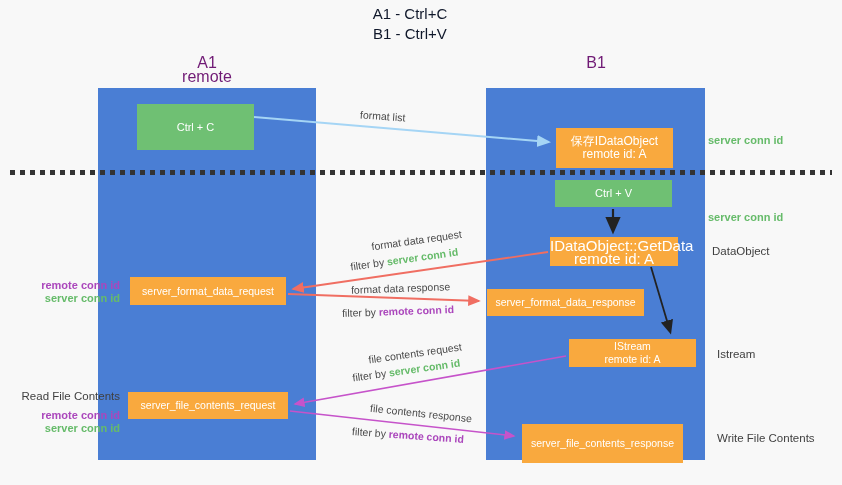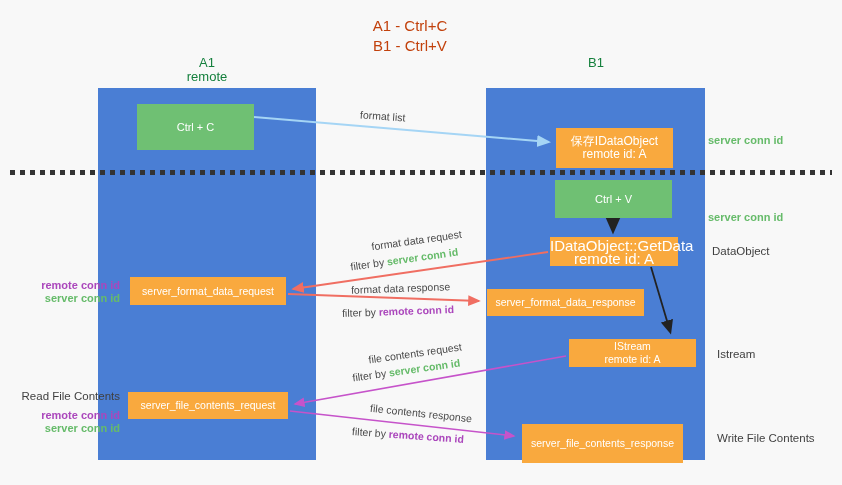--- a/index.html
+++ b/index.html
@@ -8,26 +8,26 @@
     background: #f8f8f8;
     font-family: "Liberation Sans", sans-serif;
     position: relative;
     overflow: hidden;
     color: #3c3c3c;
   }
   .abs { position: absolute; }
 
   
   .title {
-    left: 300px; top: 16px; width: 220px;
-    text-align: center; font-size: 15px; line-height: 20px; color: #c2410c;
-  }
-
-  
-  .lane-header { text-align: center; font-size: 13px; line-height: 14px; color: #15803d; }
+    left: 300px; top: 4px; width: 220px;
+    text-align: center; font-size: 15px; line-height: 20px; color: #0f172a;
+  }
+
+  
+  .lane-header { text-align: center; font-size: 16px; line-height: 14px; color: #701a75; }
   .lane-header-a1 { left: 137px; top: 56px; width: 140px; }
   .lane-header-b1 { left: 526px; top: 56px; width: 140px; }
 
   
   .lane { background: #4a7ed4; top: 88px; height: 372px; }
   .lane-a1 { left: 98px;  width: 218px; }
   .lane-b1 { left: 486px; width: 219px; }
 
   
   .separator {
@@ -38,21 +38,21 @@
   
   .node {
     color: #ffffff; text-align: center; font-size: 11px;
     display: flex; flex-direction: column; justify-content: center;
     line-height: 13px;
   }
   .node-green  { background: #6fc073; }
   .node-orange { background: #f9a93e; }
   .node-ctrl-c   { left: 137px; top: 104px; width: 117px; height: 46px; }
   .node-save-obj { left: 556px; top: 128px; width: 117px; height: 40px; font-size: 12px; }
-  .node-ctrl-v   { left: 555px; top: 180px; width: 117px; height: 38px; }
+  .node-ctrl-v   { left: 555px; top: 180px; width: 117px; height: 27px; }
   .node-getdata  { left: 550px; top: 237px; width: 128px; height: 29px; font-size: 15px; }
   .node-istream  { left: 569px; top: 339px; width: 127px; height: 28px; font-size: 10.5px; }
   .node-fmt-req  { left: 130px; top: 277px; width: 156px; height: 28px; font-size: 10.5px; }
   .node-fmt-res  { left: 487px; top: 289px; width: 157px; height: 27px; font-size: 10.5px; }
   .node-file-req { left: 128px; top: 392px; width: 160px; height: 27px; font-size: 10.5px; }
   .node-file-res { left: 522px; top: 424px; width: 161px; height: 39px; font-size: 10.5px; }
 
   
   .edge-label {
     font-size: 10.5px; white-space: nowrap; color: #4a4a4a;

